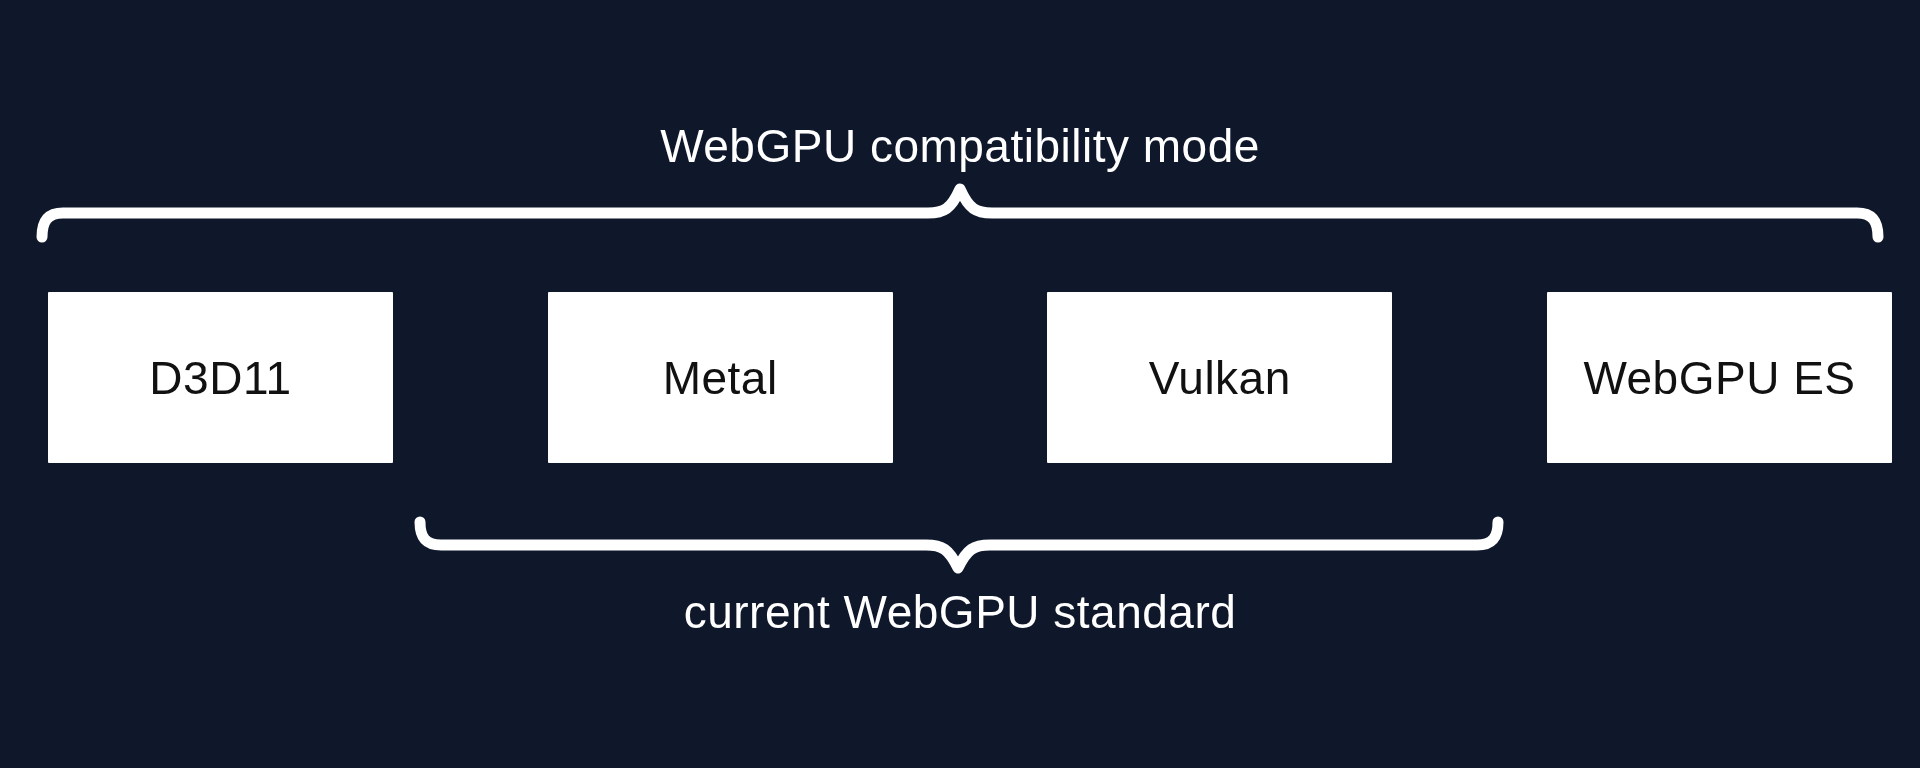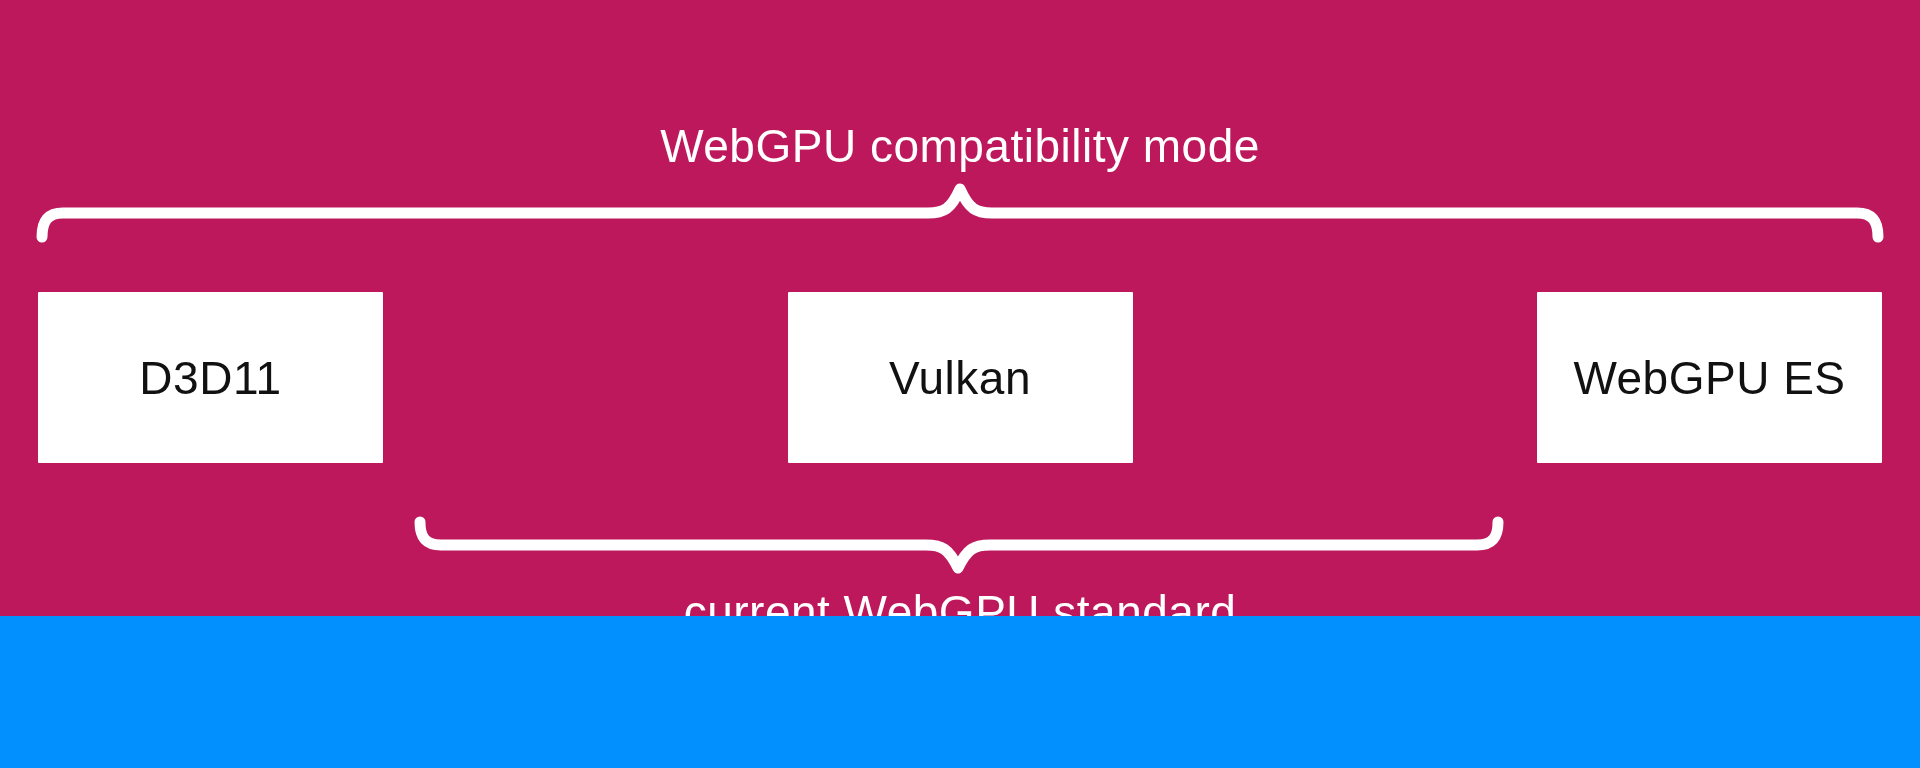--- a/index.html
+++ b/index.html
@@ -3,22 +3,22 @@
 <meta charset="utf-8">
 <style>
   html, body {
     margin: 0;
     padding: 0;
     background: #0190fe;
   }
   .stage {
     position: relative;
     width: 1920px;
-    height: 616px;
-    background: #be185d;
+    height: 768px;
+    background: #0f172a;
     overflow: hidden;
     font-family: "Liberation Sans", sans-serif;
   }
   .caption {
     position: absolute;
     left: 0;
     width: 1920px;
     text-align: center;
     color: #ffffff;
     font-size: 46px;
@@ -40,21 +40,21 @@
   }
   .brace-svg path {
     fill: none;
     stroke: #ffffff;
     stroke-width: 11;
     stroke-linecap: round;
     stroke-linejoin: round;
   }
   .boxes-row {
     position: absolute;
-    left: 38px;
+    left: 48px;
     top: 292px;
     width: 1844px;
     height: 171px;
     display: flex;
     justify-content: space-between;
   }
   .api-box {
     width: 345px;
     height: 171px;
     background: #ffffff;
@@ -93,20 +93,23 @@
              C 967 549, 974 545, 990 545
              L 1477 545
              C 1493 545, 1498 537, 1498 522"></path>
   </svg>
 
   <div class="boxes-row">
     <div class="api-box">
       <span>D3D11</span>
     </div>
     <div class="api-box">
+      <span>Metal</span>
+    </div>
+    <div class="api-box">
       <span>Vulkan</span>
     </div>
     <div class="api-box">
       <span>WebGPU ES</span>
     </div>
   </div>
 
   <div class="caption bottom-caption">current WebGPU standard</div>
 
 </div>

